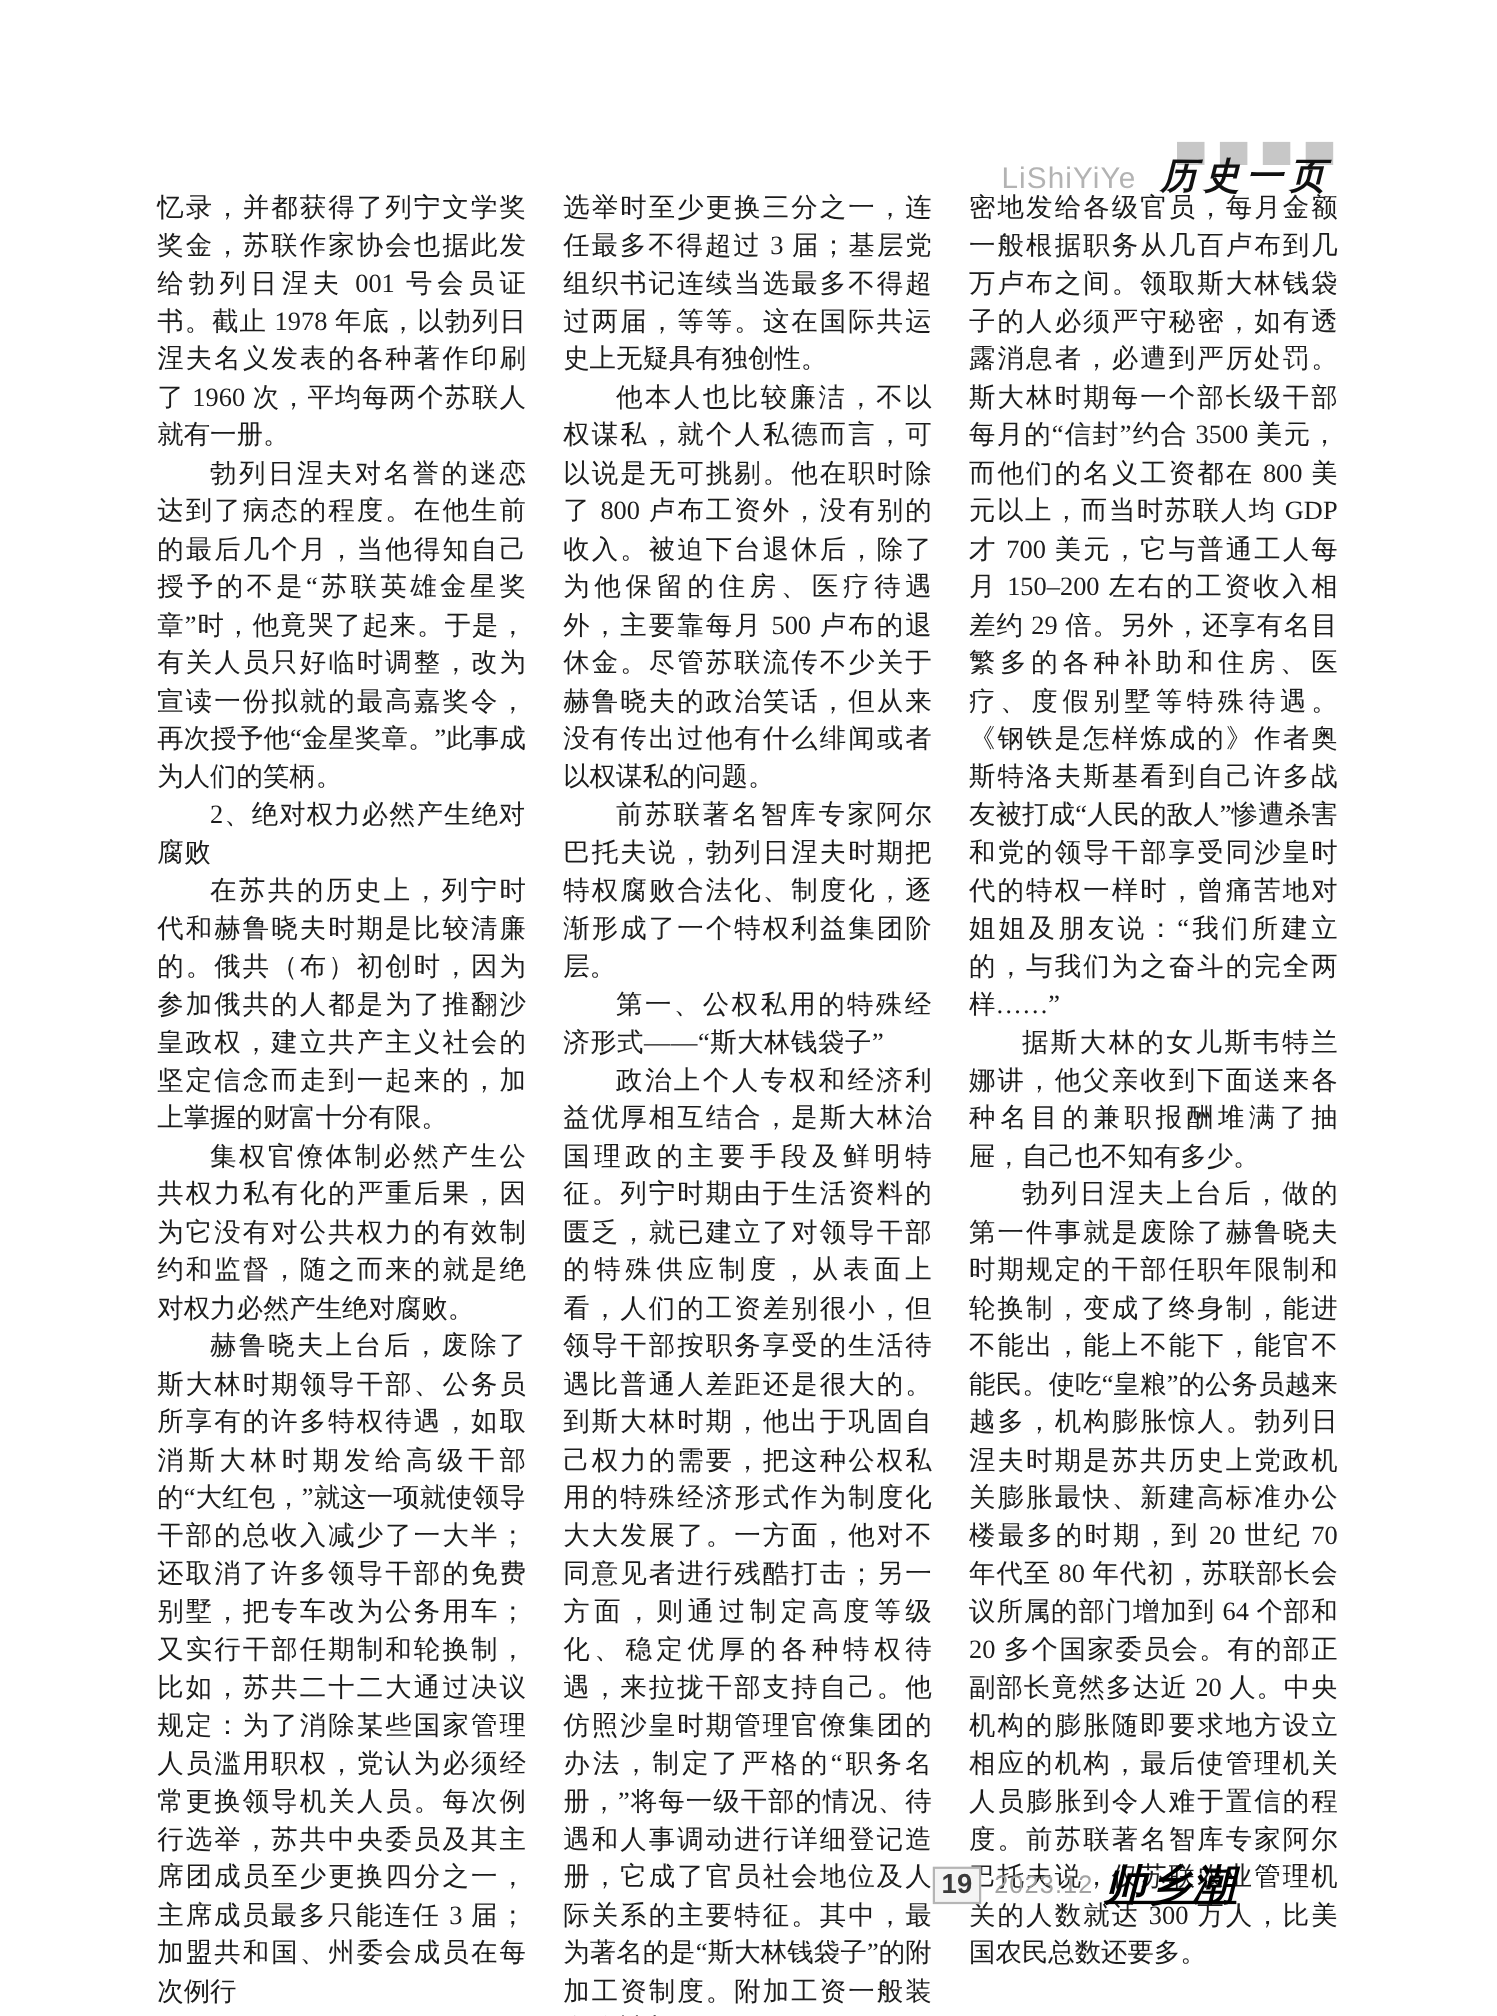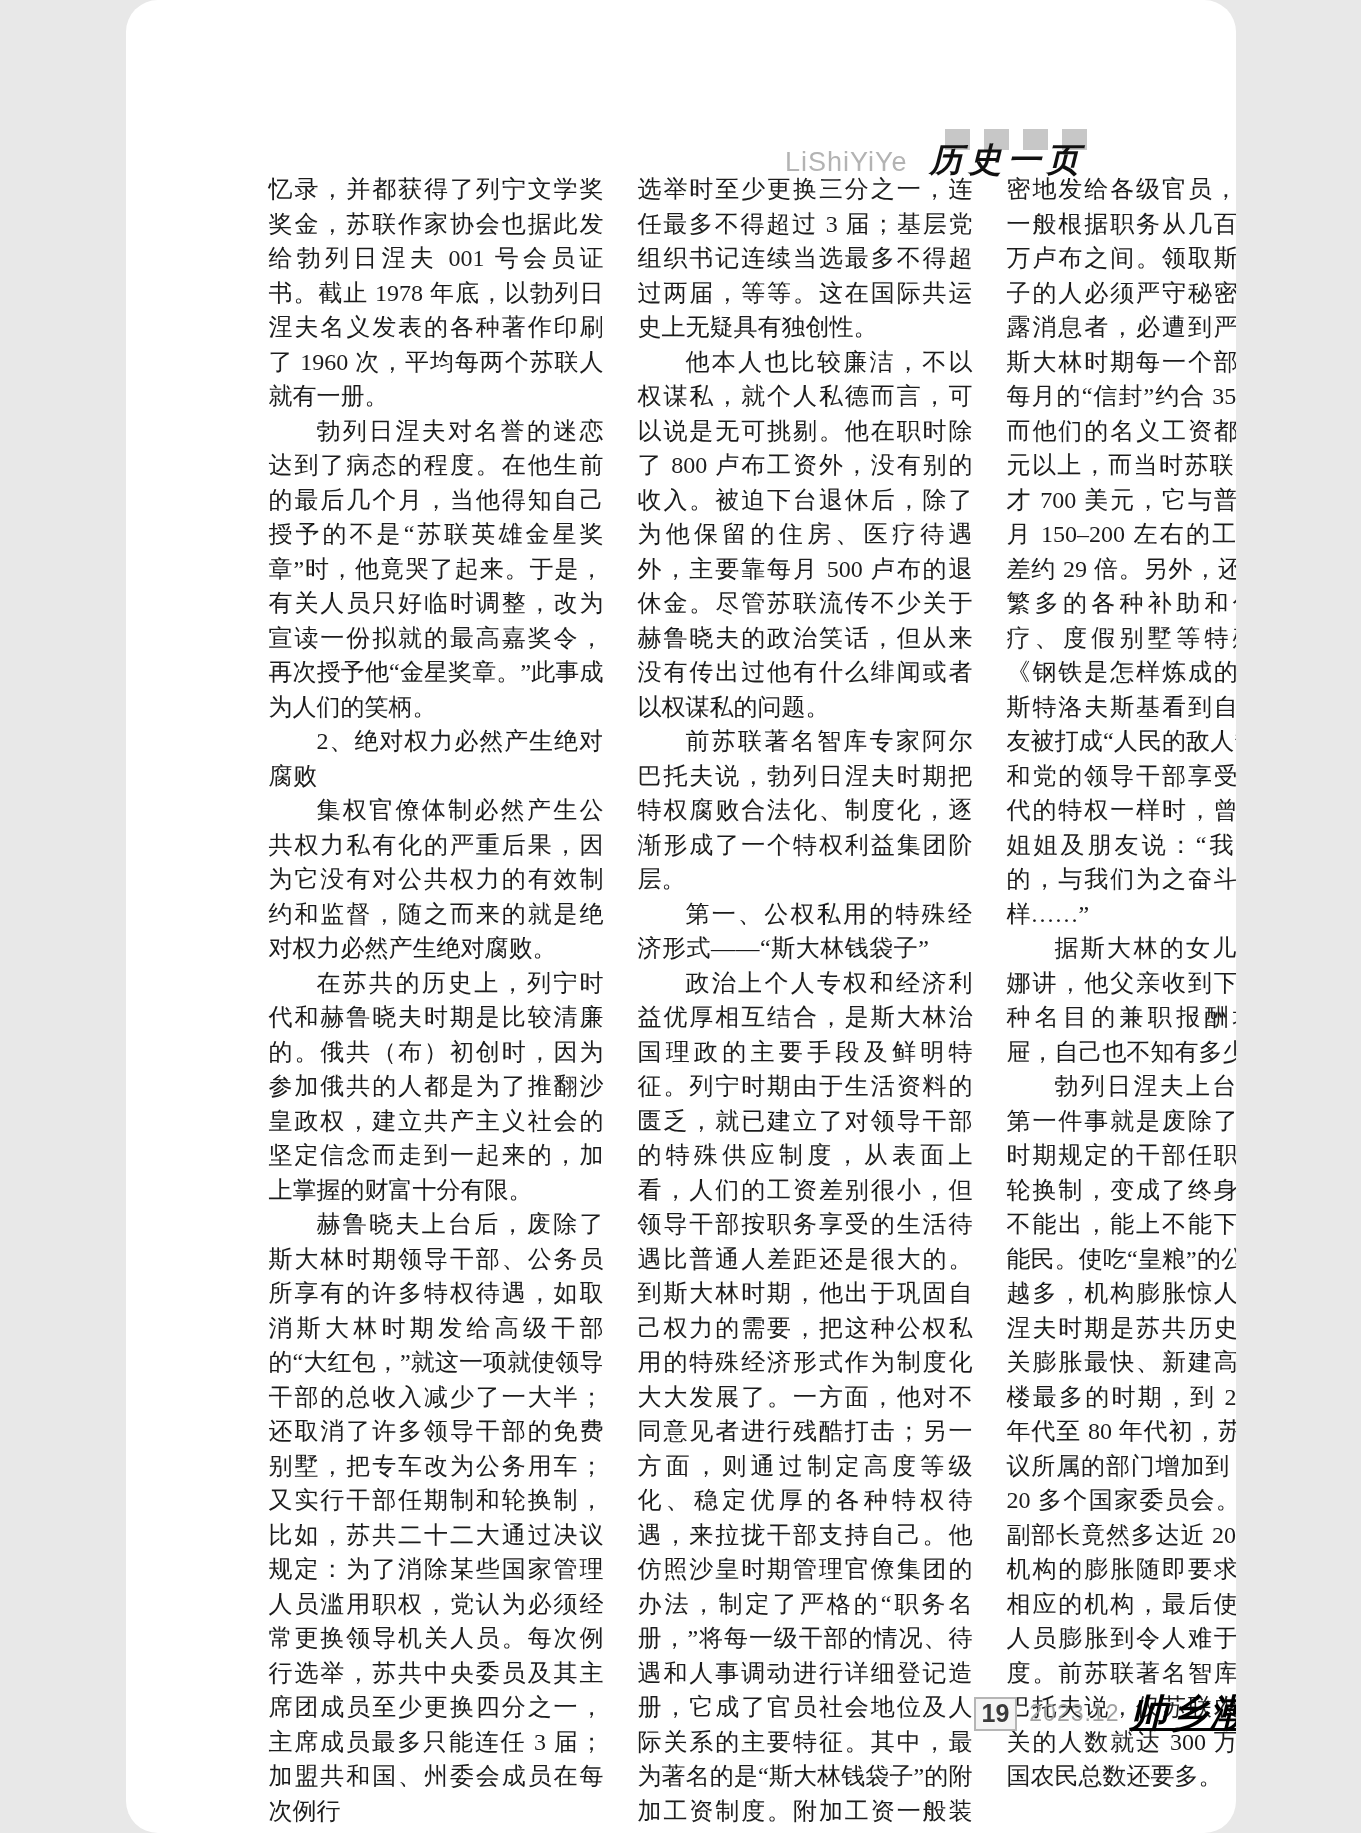--- a/index.html
+++ b/index.html
@@ -1,24 +1,23 @@
 <!DOCTYPE html>
 <html><head>
 <meta charset="utf-8">
 <style>
   html,body{margin:0;padding:0;background:#e8e8e8;}
   .page{
     position:relative;
-    width:1110px;height:1833px;
+    width:1361px;height:1833px;
     background:#ffffff;
     margin:0 auto;
     overflow:hidden;
     font-family:"Liberation Serif","DejaVu Serif",serif;
     color:#1c1c1c;
-    border-radius:32px;
   }
   
   .hdr{
     position:absolute;
     top:138px;right:156px;
     display:flex;align-items:baseline;gap:16px;
     white-space:nowrap;
   }
   .hdr-pinyin{
     color:#b3b3b3;
@@ -112,22 +111,22 @@
     <span class="hdr-pinyin">LiShiYiYe</span>
     <span class="hdr-title"><span class="ht-char">历</span><span class="ht-char">史</span><span class="ht-char">一</span><span class="ht-char">页</span></span>
   </header>
 
   <main class="cols">
 
   <div class="col">
         <p class="opening">忆录，并都获得了列宁文学奖奖金，苏联作家协会也据此发给勃列日涅夫 001 号会员证书。截止 1978 年底，以勃列日涅夫名义发表的各种著作印刷了 1960 次，平均每两个苏联人就有一册。</p>
         <p class="para">勃列日涅夫对名誉的迷恋达到了病态的程度。在他生前的最后几个月，当他得知自己授予的不是“苏联英雄金星奖章”时，他竟哭了起来。于是，有关人员只好临时调整，改为宣读一份拟就的最高嘉奖令，再次授予他“金星奖章。”此事成为人们的笑柄。</p>
         <p class="subhead">2、绝对权力必然产生绝对腐败</p>
+        <p class="para">在苏共的历史上，列宁时代和赫鲁晓夫时期是比较清廉的。俄共（布）初创时，因为参加俄共的人都是为了推翻沙皇政权，建立共产主义社会的坚定信念而走到一起来的，加上掌握的财富十分有限。</p>
         <p class="para">集权官僚体制必然产生公共权力私有化的严重后果，因为它没有对公共权力的有效制约和监督，随之而来的就是绝对权力必然产生绝对腐败。</p>
-        <p class="para">在苏共的历史上，列宁时代和赫鲁晓夫时期是比较清廉的。俄共（布）初创时，因为参加俄共的人都是为了推翻沙皇政权，建立共产主义社会的坚定信念而走到一起来的，加上掌握的财富十分有限。</p>
         <p class="para">赫鲁晓夫上台后，废除了斯大林时期领导干部、公务员所享有的许多特权待遇，如取消斯大林时期发给高级干部的“大红包，”就这一项就使领导干部的总收入减少了一大半；还取消了许多领导干部的免费别墅，把专车改为公务用车；又实行干部任期制和轮换制，比如，苏共二十二大通过决议规定：为了消除某些国家管理人员滥用职权，党认为必须经常更换领导机关人员。每次例行选举，苏共中央委员及其主席团成员至少更换四分之一，主席成员最多只能连任 3 届；加盟共和国、州委会成员在每次例行</p>
       </div>
       <div class="col">
         <p class="opening">选举时至少更换三分之一，连任最多不得超过 3 届；基层党组织书记连续当选最多不得超过两届，等等。这在国际共运史上无疑具有独创性。</p>
         <p class="para">他本人也比较廉洁，不以权谋私，就个人私德而言，可以说是无可挑剔。他在职时除了 800 卢布工资外，没有别的收入。被迫下台退休后，除了为他保留的住房、医疗待遇外，主要靠每月 500 卢布的退休金。尽管苏联流传不少关于赫鲁晓夫的政治笑话，但从来没有传出过他有什么绯闻或者以权谋私的问题。</p>
         <p class="para">前苏联著名智库专家阿尔巴托夫说，勃列日涅夫时期把特权腐败合法化、制度化，逐渐形成了一个特权利益集团阶层。</p>
         <p class="subhead">第一、公权私用的特殊经济形式——“斯大林钱袋子”</p>
         <p class="para">政治上个人专权和经济利益优厚相互结合，是斯大林治国理政的主要手段及鲜明特征。列宁时期由于生活资料的匮乏，就已建立了对领导干部的特殊供应制度，从表面上看，人们的工资差别很小，但领导干部按职务享受的生活待遇比普通人差距还是很大的。到斯大林时期，他出于巩固自己权力的需要，把这种公权私用的特殊经济形式作为制度化大大发展了。一方面，他对不同意见者进行残酷打击；另一方面，则通过制定高度等级化、稳定优厚的各种特权待遇，来拉拢干部支持自己。他仿照沙皇时期管理官僚集团的办法，制定了严格的“职务名册，”将每一级干部的情况、待遇和人事调动进行详细登记造册，它成了官员社会地位及人际关系的主要特征。其中，最为著名的是“斯大林钱袋子”的附加工资制度。附加工资一般装在信封中，秘</p>
       </div>
       <div class="col">

